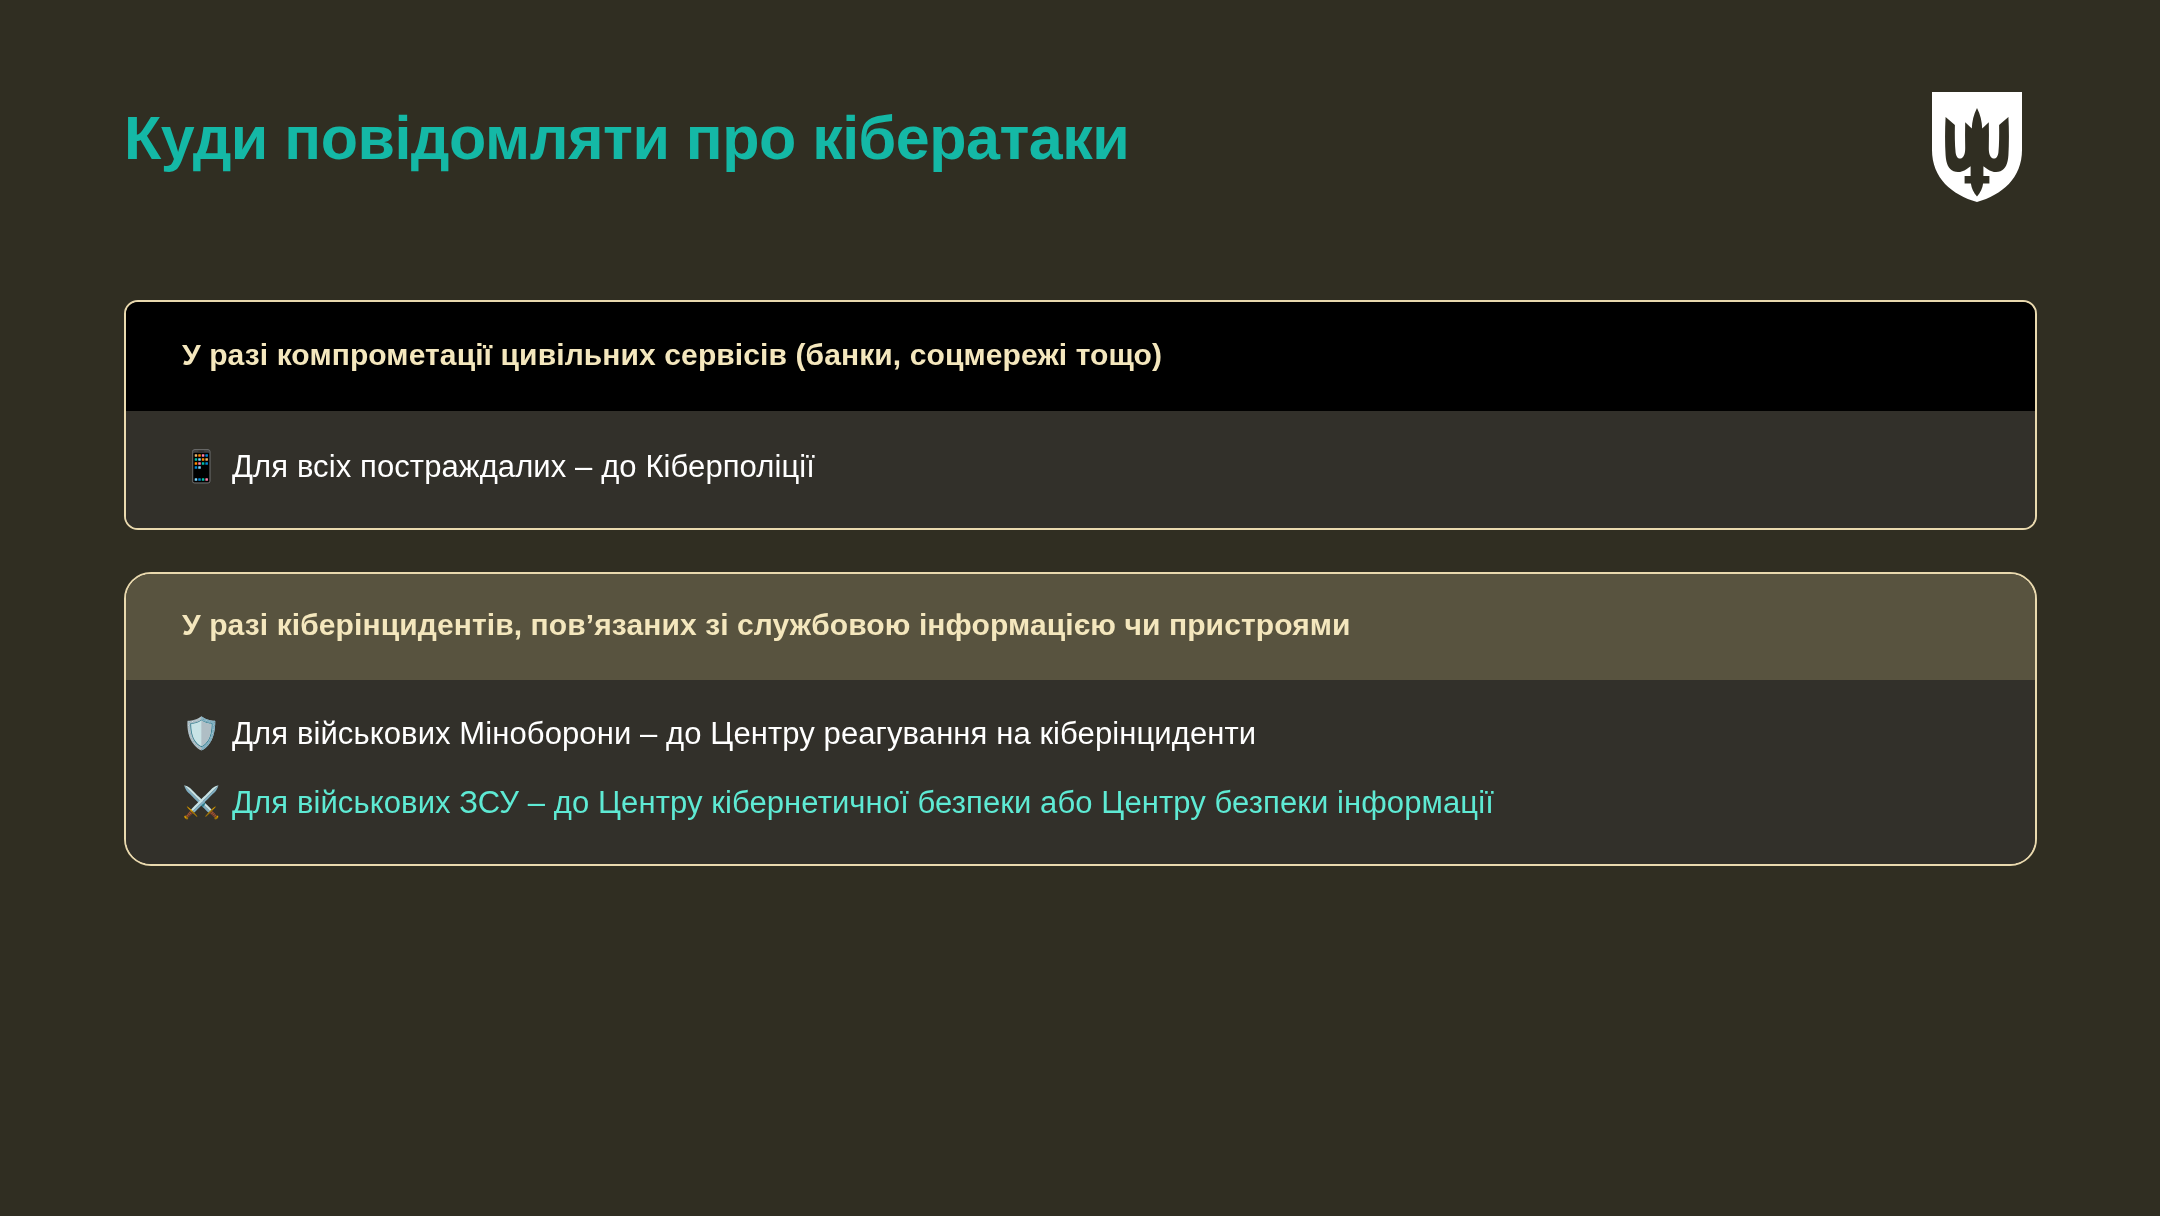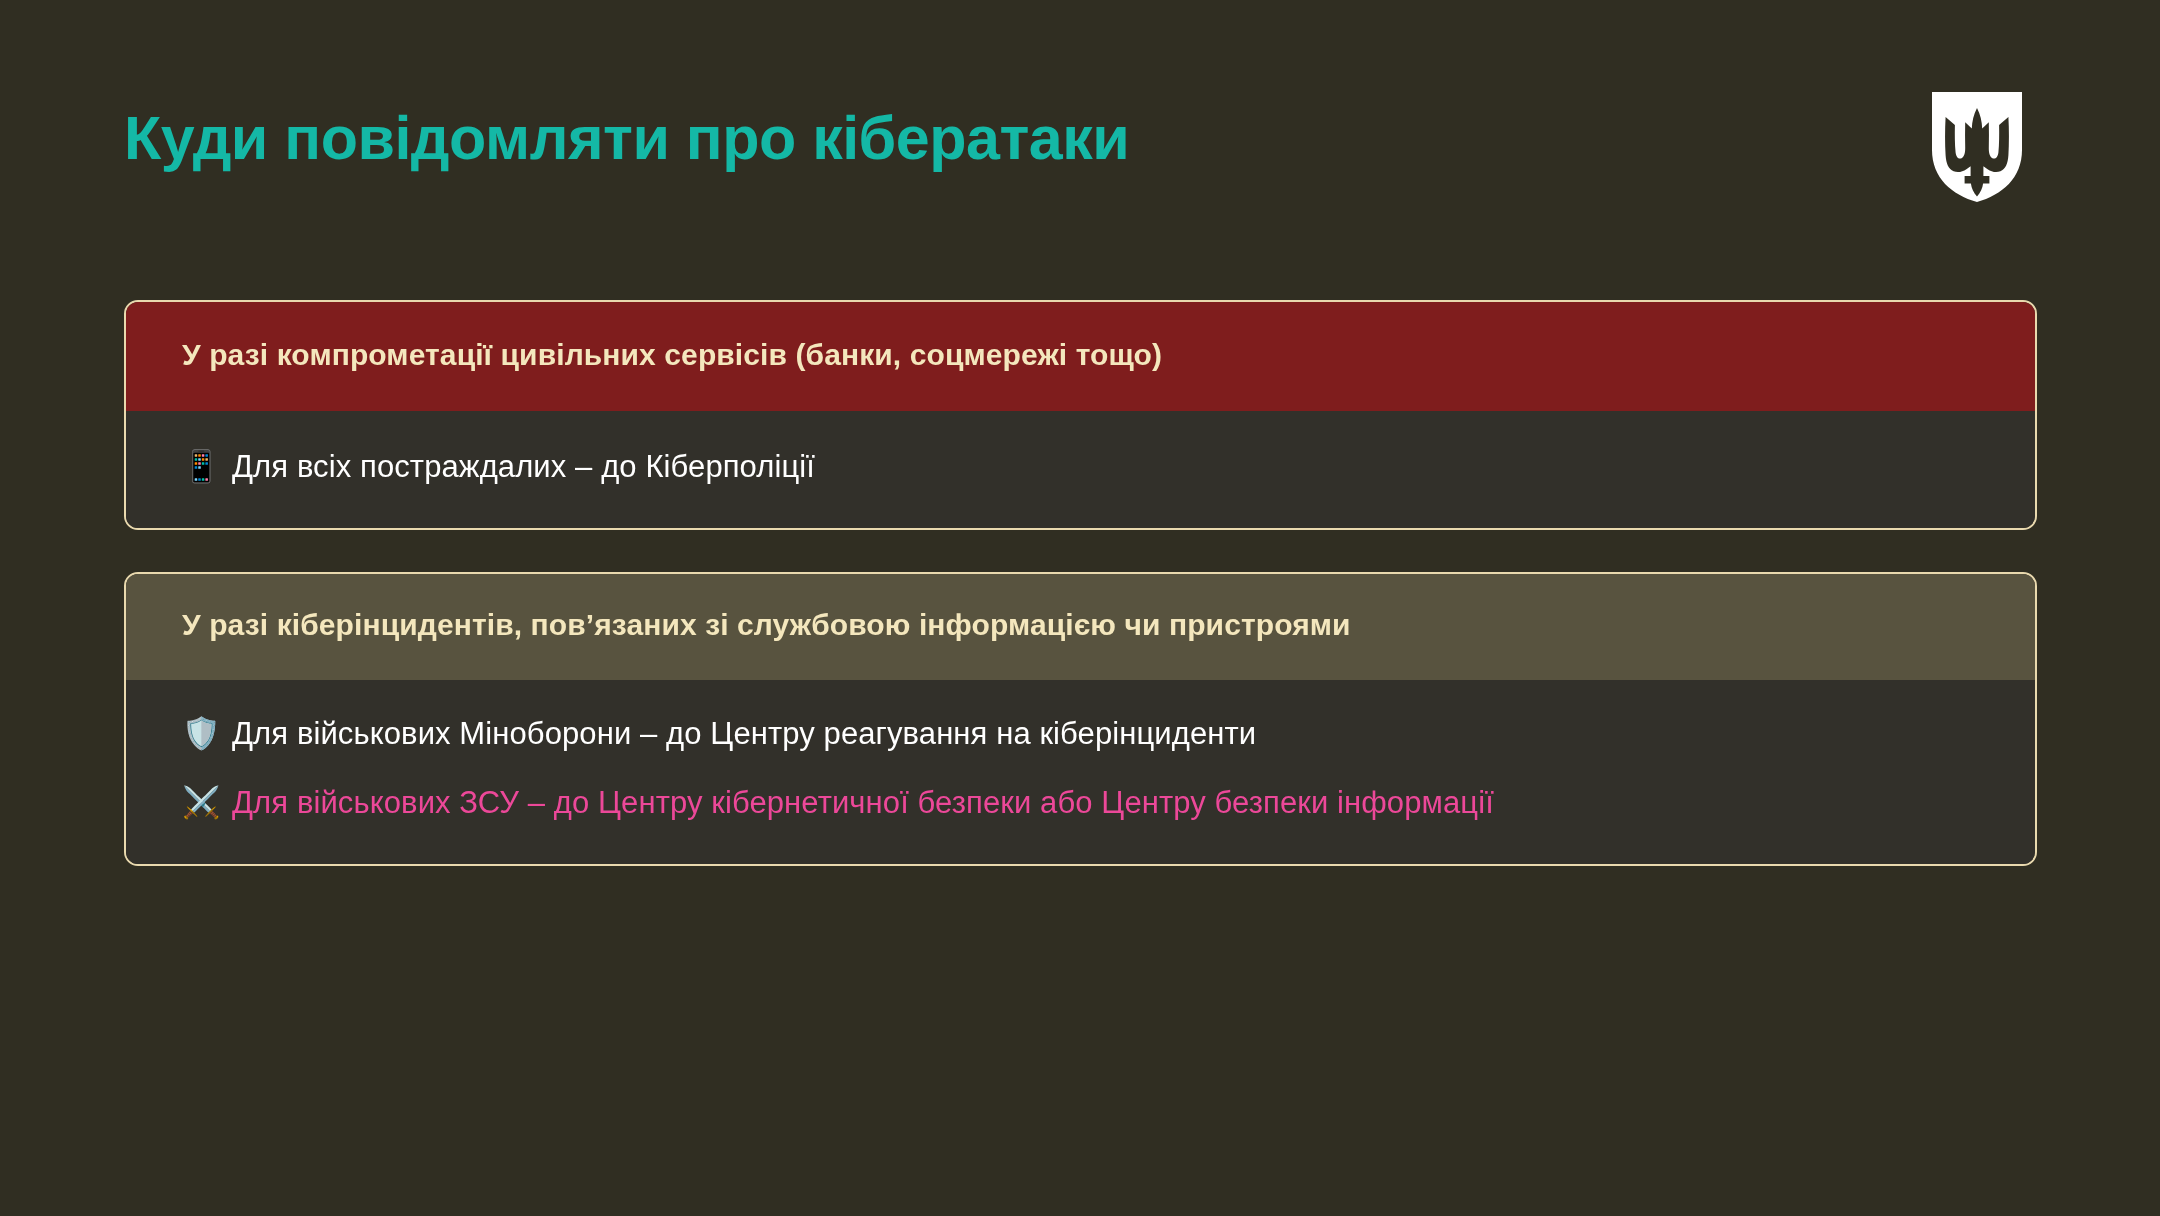--- a/index.html
+++ b/index.html
@@ -179,47 +179,47 @@
           L50.2,36.6
           C49.9,29.6 48.4,22.5 45,16 Z"></path>
       </svg>
     </div>
 
   </div>
 
   <div class="cards">
 
     <section class="card" id="card-civil" style="border-color: rgb(233, 217, 174); background: rgb(50, 48, 42);">
-      <div class="card-header" style="background: #7f1d1d;">
+      <div class="card-header" style="background: #000000;">
         <p class="card-header-text" style="color: rgb(244, 231, 189);">У разі компрометації цивільних сервісів (банки, соцмережі тощо)</p>
       </div>
       <div class="card-body" style="background: rgb(50, 48, 42);">
 
         <div class="item-row">
           <span class="item-icon">📱</span>
           <p class="item-text" style="color: rgb(255, 255, 255);">Для всіх постраждалих – до Кіберполіції</p>
         </div>
 
       </div>
     </section>
 
-    <section class="card" id="card-military" style="border-color: rgb(233, 217, 174); background: rgb(50, 48, 42);">
+    <section class="card" id="card-military" style="border-color: rgb(233, 217, 174); background: rgb(50, 48, 42); border-radius: 27px;">
       <div class="card-header" style="background: rgb(88, 83, 63);">
         <p class="card-header-text" style="color: rgb(244, 231, 189);">У разі кіберінцидентів, пов’язаних зі службовою інформацією чи пристроями</p>
       </div>
       <div class="card-body" style="background: rgb(50, 48, 42);">
 
         <div class="item-row">
           <span class="item-icon">🛡️</span>
           <p class="item-text" style="color: rgb(255, 255, 255);">Для військових Міноборони – до Центру реагування на кіберінциденти</p>
         </div>
 
         <div class="item-row">
           <span class="item-icon">⚔️</span>
-          <p class="item-text" style="color: #ec4899;">Для військових ЗСУ – до Центру кібернетичної безпеки або Центру безпеки інформації</p>
+          <p class="item-text" style="color: #5eead4;">Для військових ЗСУ – до Центру кібернетичної безпеки або Центру безпеки інформації</p>
         </div>
 
       </div>
     </section>
 
   </div>
 
 </div>
 
 </body></html>

